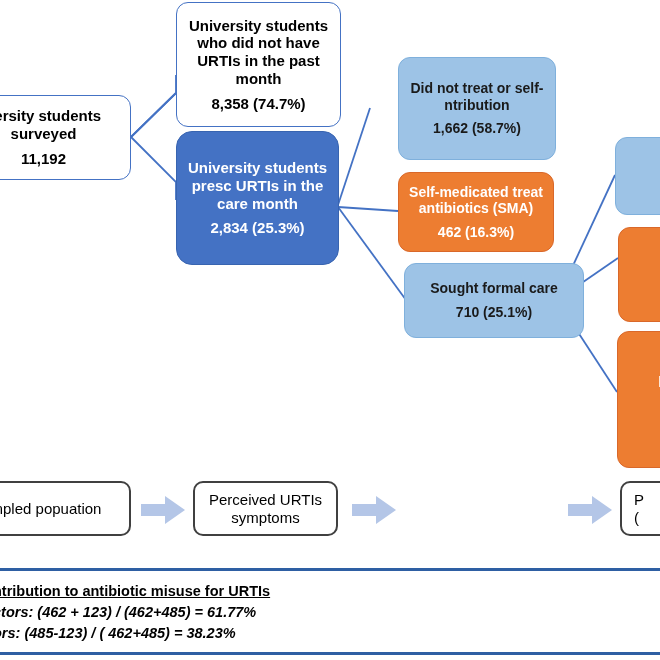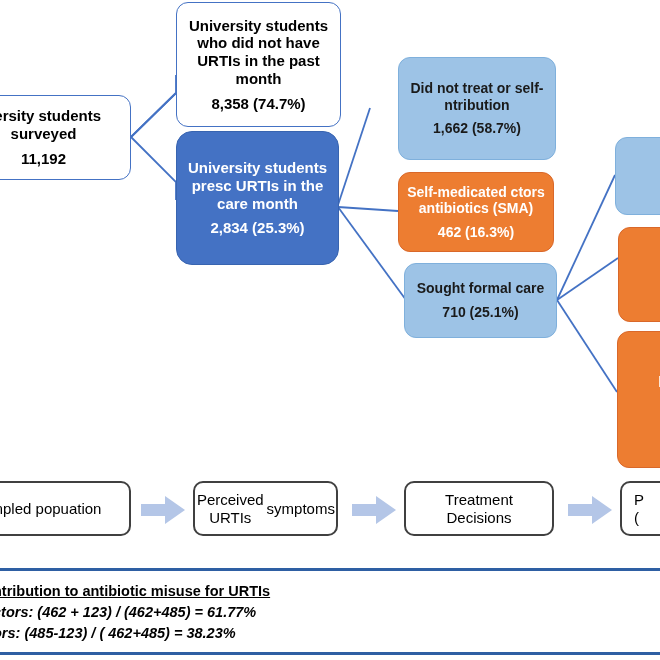--- a/index.html
+++ b/index.html
@@ -159,26 +159,26 @@
     <span class="count">2,834 (25.3%)</span>
   </div>
 
   <div class="node node-ltblue" style="left:398px; top:57px; width:158px; height:103px;">
     <span class="line">Did not treat or self-</span>
     <span class="line">ntribution</span>
     <span class="count">1,662 (58.7%)</span>
   </div>
 
   <div class="node node-orange" style="left:398px; top:172px; width:156px; height:80px;">
-    <span class="line">Self-medicated ctors</span>
+    <span class="line">Self-medicated treat</span>
     <span class="line">antibiotics (SMA)</span>
     <span class="count">462 (16.3%)</span>
   </div>
 
-  <div class="node node-ltblue" style="left:404px; top:263px; width:153px; height:75px;">
+  <div class="node node-ltblue" style="left:404px; top:263px; width:180px; height:75px;">
     <span class="line">Sought formal care</span>
     <span class="count">710 (25.1%)</span>
   </div>
 
   <div class="node node-ltblue" style="left:615px; top:137px; width:120px; height:78px;">
     <span class="line">No</span>
     <span class="line">p</span>
     <span class="count">2</span>
   </div>
 
@@ -194,33 +194,29 @@
   </div>
 
   <div class="proc" style="left:-39px; top:481px; width:170px; height:55px;">
     <span class="line">mpled popuation</span>
   </div>
 
   <svg class="arrow" style="left:141px; top:496px;" width="44" height="28" viewBox="0 0 44 28" xmlns="http://www.w3.org/2000/svg">
     <path d="M0,8 L24,8 L24,0 L44,14 L24,28 L24,20 L0,20 Z" fill="#B4C6E7"></path>
   </svg>
 
-  <div class="proc" style="left:193px; top:481px; width:145px; height:55px; flex-direction:row;">
+  <div class="proc" style="left:193px; top:481px; width:145px; height:55px; flex-direction:column;">
     <span class="line">Perceived URTIs</span>
     <span class="line">symptoms</span>
   </div>
 
   <svg class="arrow" style="left:352px; top:496px;" width="44" height="28" viewBox="0 0 44 28" xmlns="http://www.w3.org/2000/svg">
     <path d="M0,8 L24,8 L24,0 L44,14 L24,28 L24,20 L0,20 Z" fill="#B4C6E7"></path>
   </svg>
 
-  <div class="proc" style="left:404px; top:481px; width:150px; height:55px; flex-direction:column;">
-    <span class="line">Treatment</span>
-    <span class="line">Decisions</span>
-  </div>
 
   <svg class="arrow" style="left:568px; top:496px;" width="44" height="28" viewBox="0 0 44 28" xmlns="http://www.w3.org/2000/svg">
     <path d="M0,8 L24,8 L24,0 L44,14 L24,28 L24,20 L0,20 Z" fill="#B4C6E7"></path>
   </svg>
 
   <div class="proc" style="left:620px; top:481px; width:150px; height:55px; flex-direction:column; align-items:flex-start; padding-left:12px;">
     <span class="line" style="text-align:left;">P</span>
     <span class="line" style="text-align:left;">(</span>
   </div>
 

